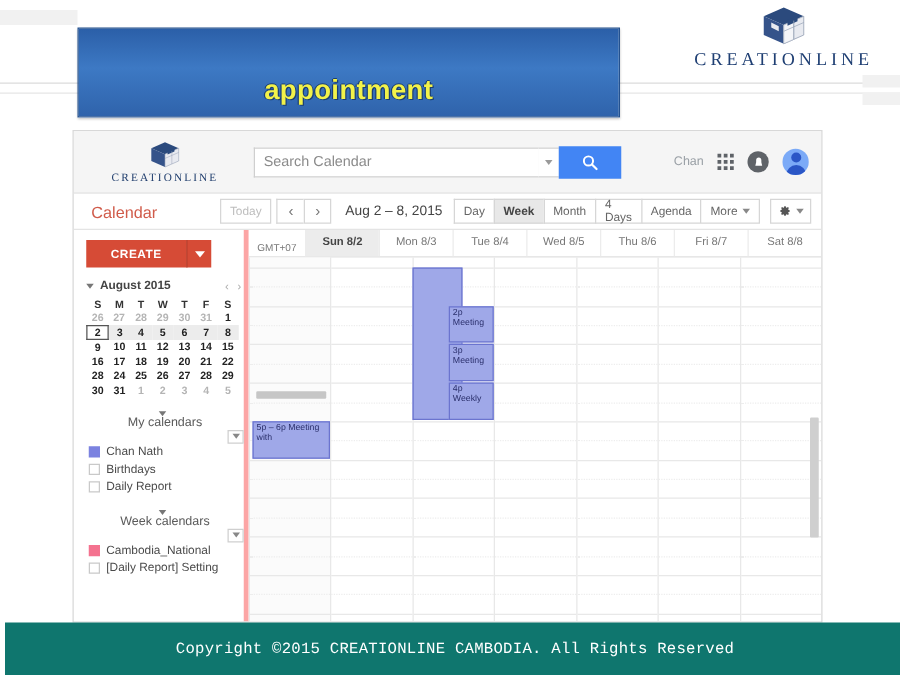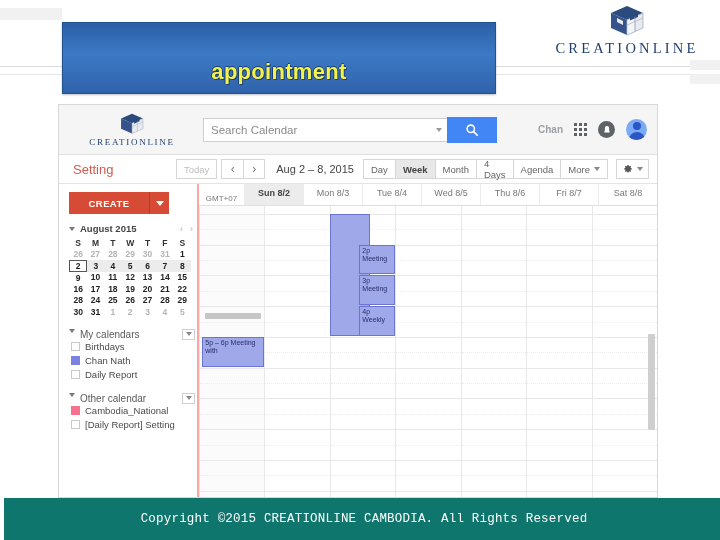--- a/index.html
+++ b/index.html
@@ -118,21 +118,21 @@
   }
   #search-button {
     width: 50px; height: 26px; background: #4285f4;
     border: none; display: flex; align-items: center; justify-content: center;
     cursor: pointer;
   }
   .hdr-right {
     margin-left: auto; margin-right: 10px;
     display: flex; align-items: center; gap: 11px;
   }
-  .user-name { font-size: 10px; color: #9aa0a6; font-weight: bold; }
+  .user-name { font-size: 10px; color: #9aa0a6; }
   .apps-grid {
     display: grid; grid-template-columns: repeat(3, 3px);
     grid-gap: 2px; width: 13px;
   }
   .apps-grid span { width: 3px; height: 3px; background: #5f6368; display: block; }
   .bell {
     width: 17px; height: 17px; border-radius: 50%;
     background: #5f6368; display: flex; align-items: center; justify-content: center;
   }
   .avatar {
@@ -183,21 +183,21 @@
   .caret-dn {
     border-left: 3px solid transparent; border-right: 3px solid transparent;
     border-top: 4px solid #888; display: block;
   }
 
   
   #gc-body { display: flex; height: 314px; }
 
   #sidebar {
     width: 140px; flex: none;
-    border-right: 2px solid #fca5a5;
+    border-right: 4px solid #fca5a5;
     padding: 8px 0 0 10px;
     background: #fff;
   }
   #create-button {
     width: 80px; height: 22px; background: #d64b36;
     color: #fff; font-size: 9.5px; font-weight: bold; letter-spacing: .4px;
     display: flex; align-items: center; justify-content: center;
     float: left; cursor: pointer;
   }
   #create-caret {
@@ -226,22 +226,22 @@
     width: 17px; height: 11.5px; text-align: center;
     font-size: 8.5px; color: #222; font-weight: bold; padding: 0;
   }
   table.mini th { color: #333; }
   table.mini td.mut { color: #b4b4b4; }
   table.mini tr.cur td { background: #ececec; }
   table.mini td.today { border: 1px solid #555; background: #fff !important; }
 
   .sec { margin-top: 11px; width: 126px; }
   .sec-head {
-    display: flex; 
-    font-size: 10px; color: #5a5a5a;
+    display: flex; align-items: center;
+    font-size: 10px; color: #5a5a5a; flex-direction: column;
   }
   .sec-head .lbl { }
   .sec-toggle {
     margin-left: auto; width: 13px; height: 11px;
     border: 1px solid #cfcfcf; background: #fff;
     display: flex; align-items: center; justify-content: center;
   }
   .sec-toggle i {
     border-left: 3px solid transparent; border-right: 3px solid transparent;
     border-top: 4px solid #888; display: block;
@@ -396,21 +396,21 @@
         <span class="bell">
           <svg width="10" height="10" viewBox="0 0 12 12">
             <path d="M6 1.2c-1.5 0-2.5 1.1-2.5 2.6v2L2.7 9h6.6L8.5 5.8v-2C8.5 2.3 7.5 1.2 6 1.2z" fill="#fff"></path>
           </svg>
         </span>
         <span class="avatar"></span>
       </div>
     </div>
 
     <div id="gc-toolbar">
-      <div id="cal-title">Setting</div>
+      <div id="cal-title">Calendar</div>
       <div class="tb-btn dim">Today</div>
       <div class="navgrp">
         <div class="tb-btn">‹</div>
         <div class="tb-btn">›</div>
       </div>
       <div id="date-range">Aug 2 – 8, 2015</div>
       <div class="viewgrp">
         <div class="tb-btn">Day</div>
         <div class="tb-btn active">Week</div>
         <div class="tb-btn">Month</div>
@@ -521,38 +521,38 @@
         <div class="sec">
           <div class="sec-head">
             <i class="tri-dn"></i>
             <span class="lbl">My calendars</span>
             <span class="sec-toggle">
                 <i></i>
               </span>
           </div>
           <div id="my-cal-list">
               <div class="cal-row">
+                <span class="swatch" style="background: rgb(123, 130, 224);"></span>
+                <span>Chan Nath</span>
+              </div>
+              <div class="cal-row">
                 <span class="swatch empty"></span>
                 <span>Birthdays</span>
-              </div>
-              <div class="cal-row">
-                <span class="swatch" style="background: rgb(123, 130, 224);"></span>
-                <span>Chan Nath</span>
               </div>
               <div class="cal-row">
                 <span class="swatch empty"></span>
                 <span>Daily Report</span>
               </div>
             </div>
         </div>
 
         <div class="sec">
           <div class="sec-head">
             <i class="tri-dn"></i>
-            <span class="lbl">Other calendar</span>
+            <span class="lbl">Week calendars</span>
             <span class="sec-toggle">
                 <i></i>
               </span>
           </div>
           <div id="other-cal-list">
               <div class="cal-row">
                 <span class="swatch" style="background: rgb(244, 114, 143);"></span>
                 <span>Cambodia_National</span>
               </div>
               <div class="cal-row">

